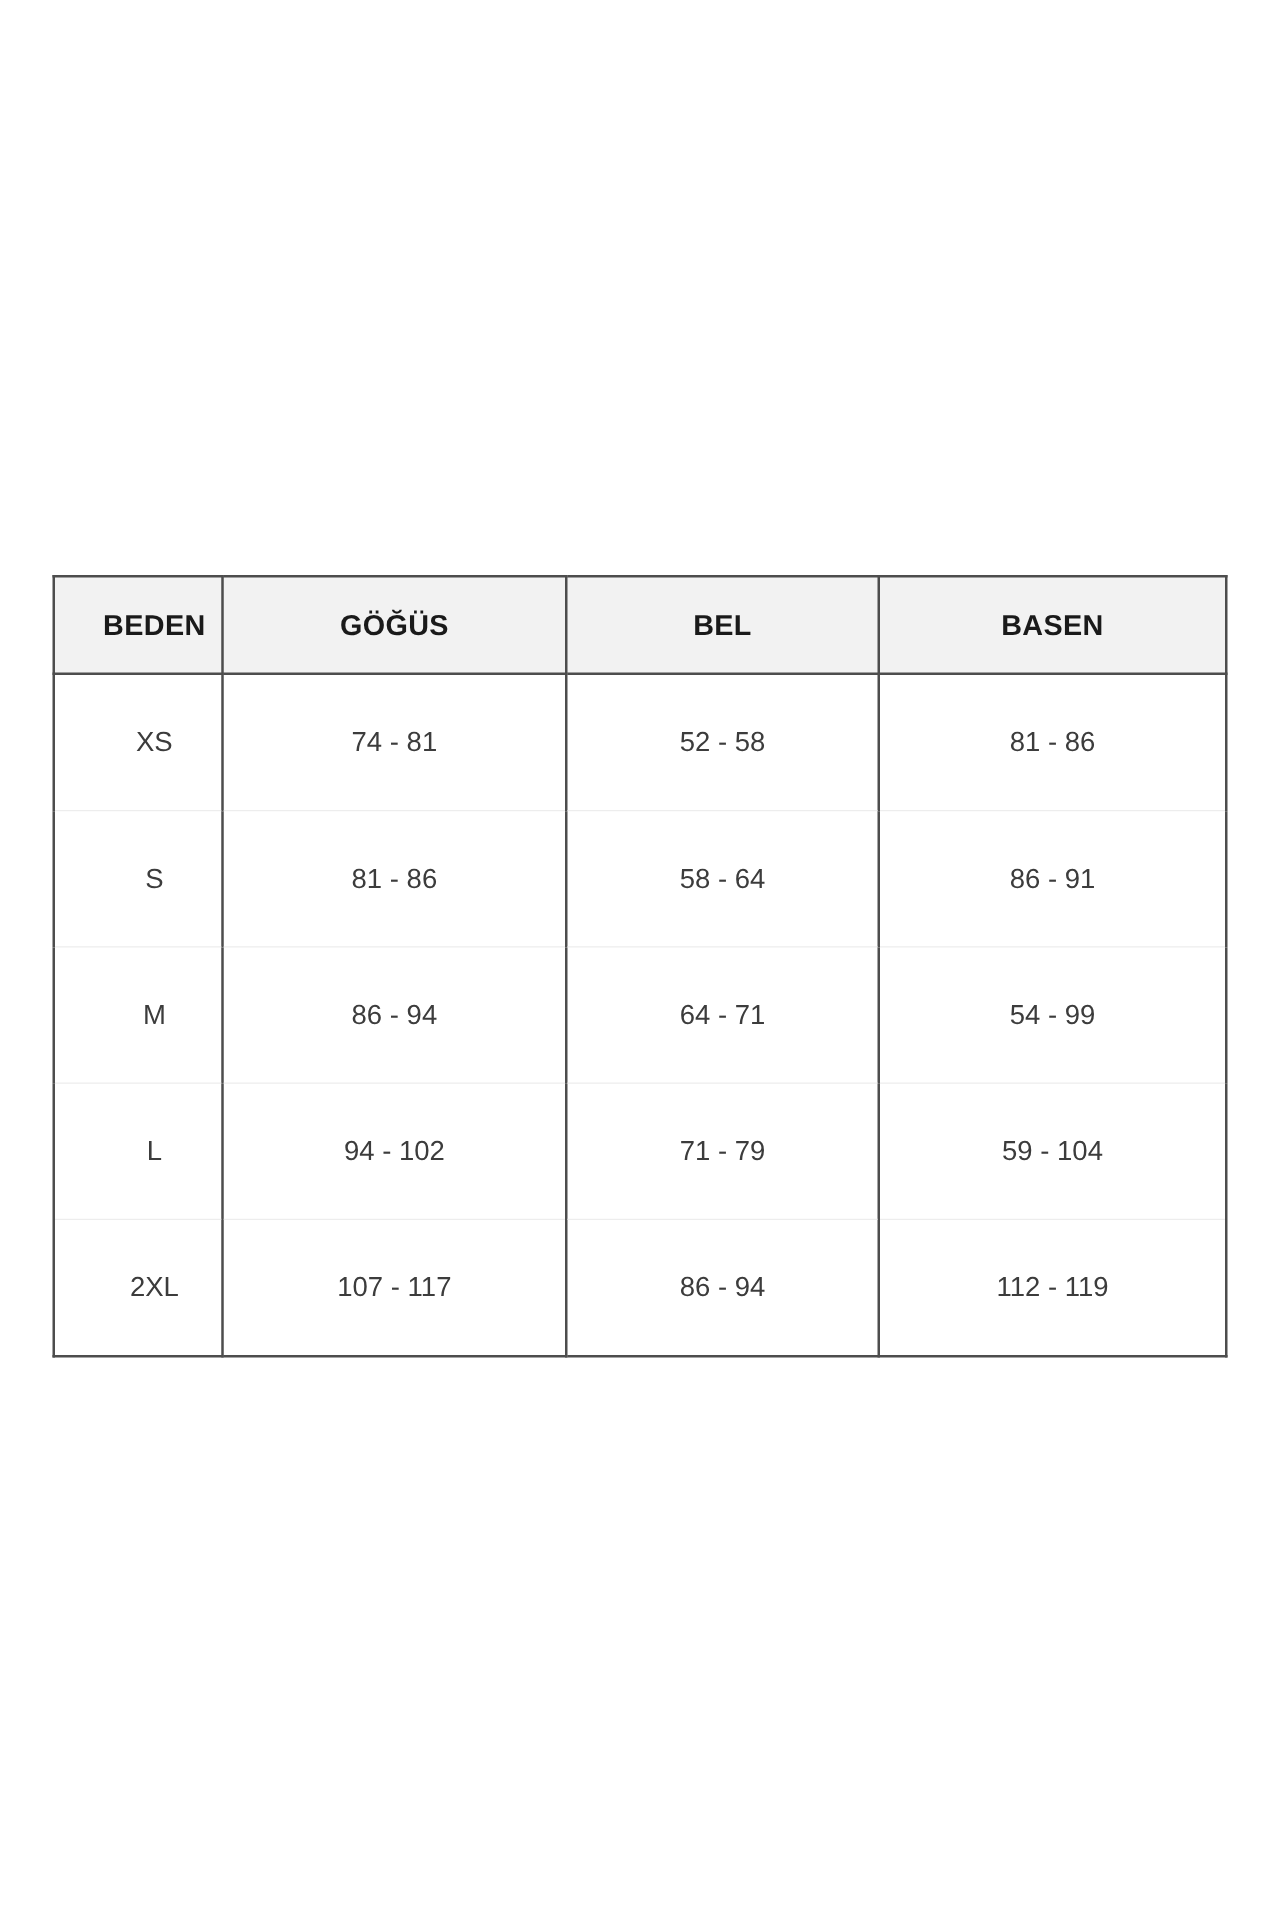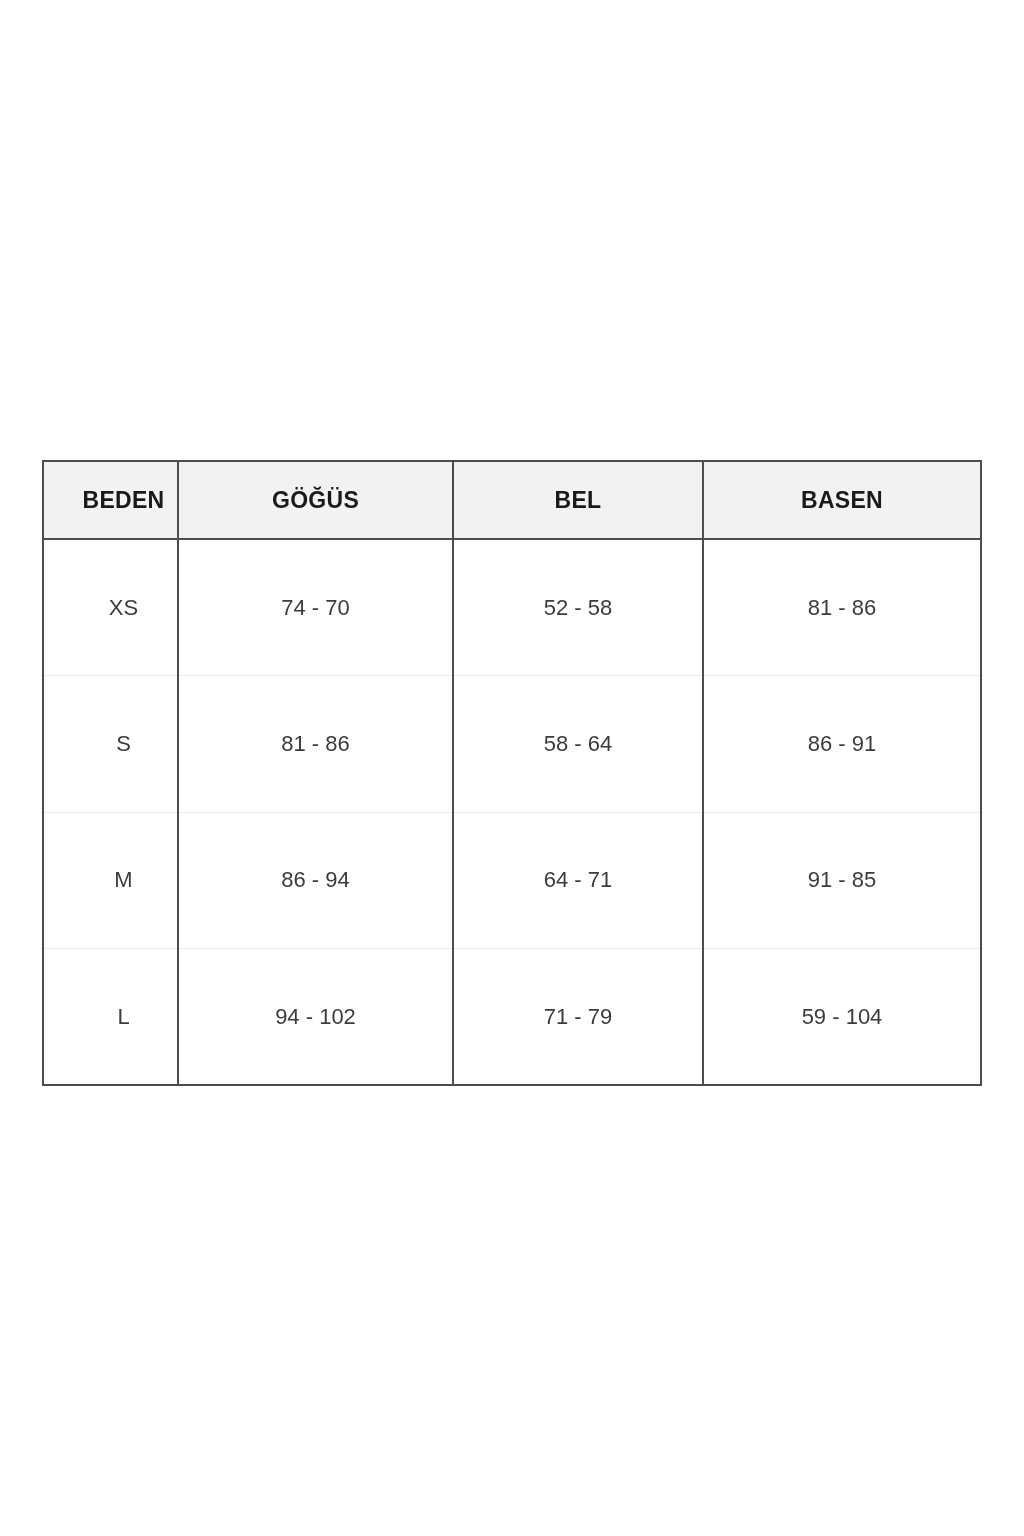--- a/index.html
+++ b/index.html
@@ -77,37 +77,43 @@
       <tr>
         <th class="cell-size">BEDEN</th>
         <th>GÖĞÜS</th>
         <th>BEL</th>
         <th>BASEN</th>
       </tr>
     </thead>
     <tbody>
       <tr>
         <td class="cell-size">XS</td>
-        <td>74 - 70</td>
+        <td>74 - 81</td>
         <td>52 - 58</td>
         <td>81 - 86</td>
       </tr>
       <tr>
         <td class="cell-size">S</td>
         <td>81 - 86</td>
         <td>58 - 64</td>
         <td>86 - 91</td>
       </tr>
       <tr>
         <td class="cell-size">M</td>
         <td>86 - 94</td>
         <td>64 - 71</td>
-        <td>91 - 85</td>
+        <td>54 - 99</td>
       </tr>
       <tr>
         <td class="cell-size">L</td>
         <td>94 - 102</td>
         <td>71 - 79</td>
         <td>59 - 104</td>
       </tr>
+      <tr>
+        <td class="cell-size">2XL</td>
+        <td>107 - 117</td>
+        <td>86 - 94</td>
+        <td>112 - 119</td>
+      </tr>
     </tbody>
   </table>
 </div>
 
 </body></html>

